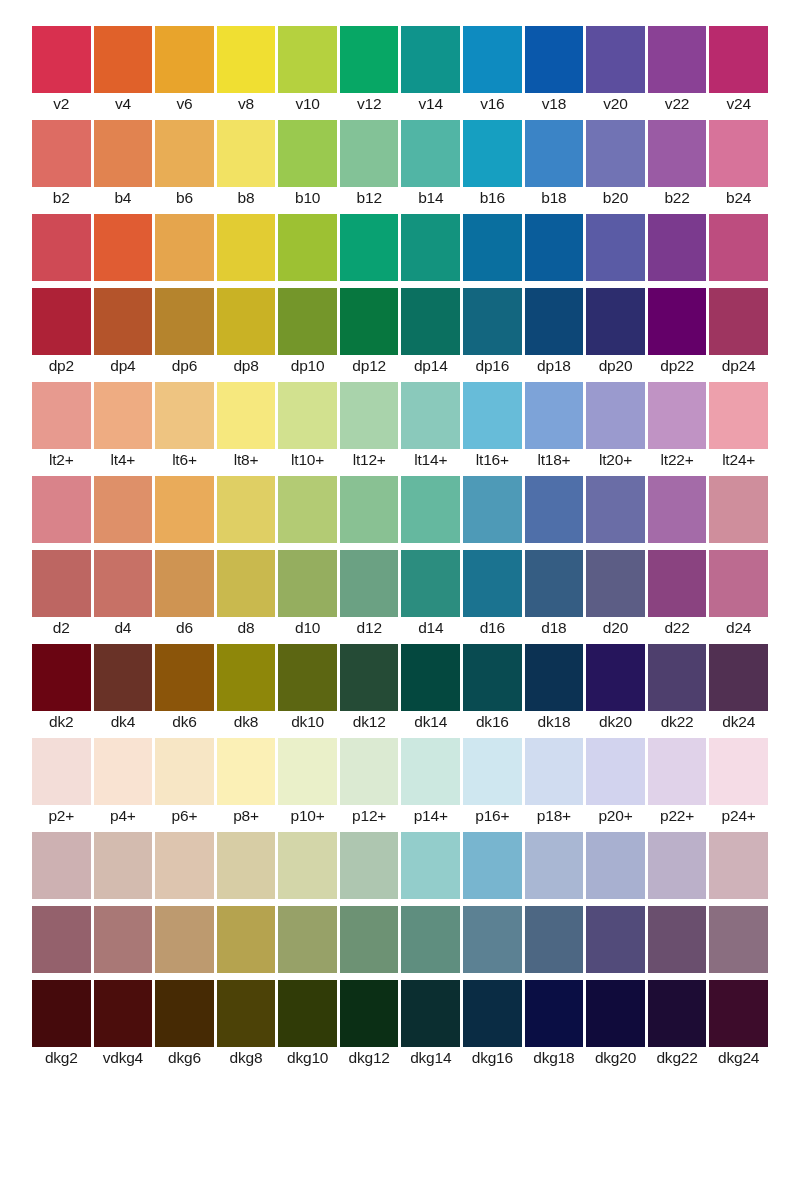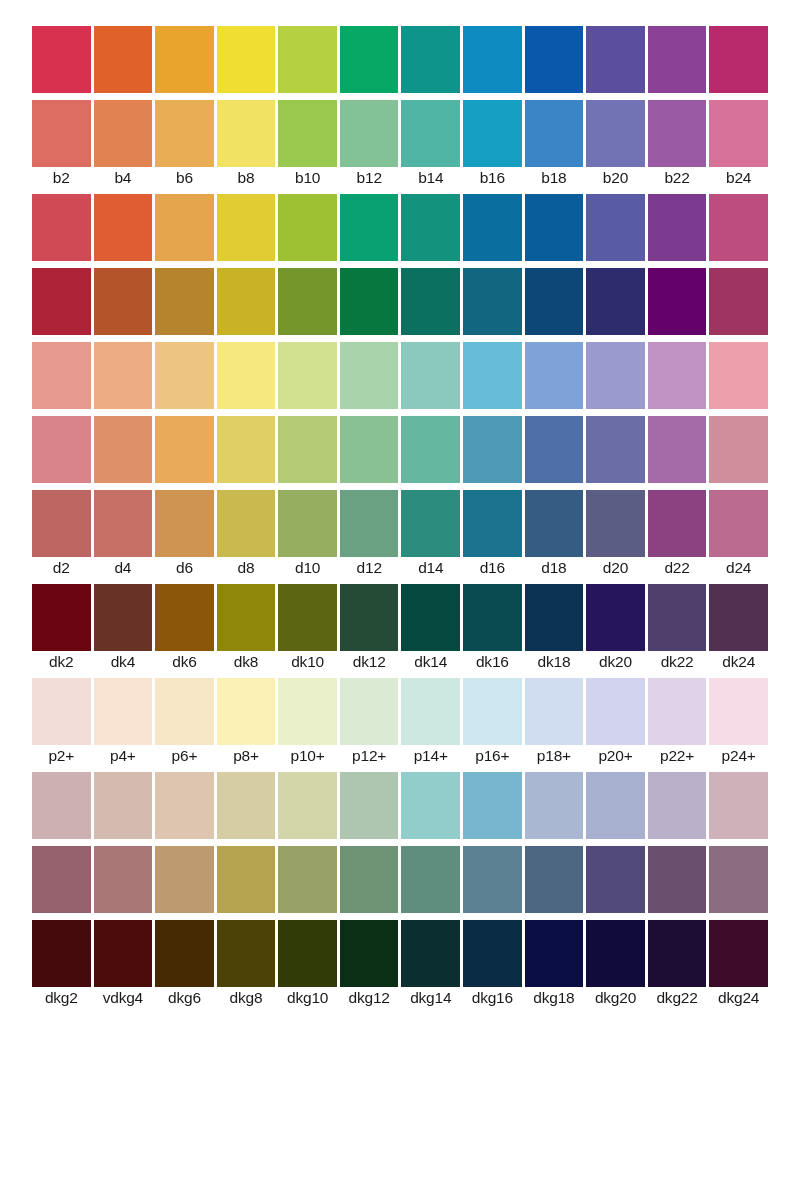--- a/index.html
+++ b/index.html
@@ -65,20 +65,34 @@
         <div class="swatch-cell" style="background: rgb(240, 223, 50);"></div>
         <div class="swatch-cell" style="background: rgb(181, 209, 63);"></div>
         <div class="swatch-cell" style="background: rgb(7, 167, 101);"></div>
         <div class="swatch-cell" style="background: rgb(15, 148, 140);"></div>
         <div class="swatch-cell" style="background: rgb(14, 139, 192);"></div>
         <div class="swatch-cell" style="background: rgb(10, 88, 171);"></div>
         <div class="swatch-cell" style="background: rgb(92, 78, 158);"></div>
         <div class="swatch-cell" style="background: rgb(138, 65, 149);"></div>
         <div class="swatch-cell" style="background: rgb(185, 42, 109);"></div>
       </div>
+      <div class="label-strip">
+        <div class="label-cell">v2</div>
+        <div class="label-cell">v4</div>
+        <div class="label-cell">v6</div>
+        <div class="label-cell">v8</div>
+        <div class="label-cell">v10</div>
+        <div class="label-cell">v12</div>
+        <div class="label-cell">v14</div>
+        <div class="label-cell">v16</div>
+        <div class="label-cell">v18</div>
+        <div class="label-cell">v20</div>
+        <div class="label-cell">v22</div>
+        <div class="label-cell">v24</div>
+      </div>
     </div>
     <div class="palette-row">
       <div class="swatch-strip">
         <div class="swatch-cell" style="background: rgb(221, 108, 99);"></div>
         <div class="swatch-cell" style="background: rgb(225, 131, 80);"></div>
         <div class="swatch-cell" style="background: rgb(232, 173, 85);"></div>
         <div class="swatch-cell" style="background: rgb(242, 226, 99);"></div>
         <div class="swatch-cell" style="background: rgb(154, 201, 79);"></div>
         <div class="swatch-cell" style="background: rgb(131, 194, 151);"></div>
         <div class="swatch-cell" style="background: rgb(81, 181, 165);"></div>
@@ -127,36 +141,64 @@
         <div class="swatch-cell" style="background: rgb(201, 178, 37);"></div>
         <div class="swatch-cell" style="background: rgb(116, 150, 42);"></div>
         <div class="swatch-cell" style="background: rgb(7, 119, 63);"></div>
         <div class="swatch-cell" style="background: rgb(11, 112, 96);"></div>
         <div class="swatch-cell" style="background: rgb(19, 102, 127);"></div>
         <div class="swatch-cell" style="background: rgb(13, 71, 119);"></div>
         <div class="swatch-cell" style="background: rgb(45, 45, 110);"></div>
         <div class="swatch-cell" style="background: rgb(100, 0, 105);"></div>
         <div class="swatch-cell" style="background: rgb(158, 53, 96);"></div>
       </div>
+      <div class="label-strip">
+        <div class="label-cell">dp2</div>
+        <div class="label-cell">dp4</div>
+        <div class="label-cell">dp6</div>
+        <div class="label-cell">dp8</div>
+        <div class="label-cell">dp10</div>
+        <div class="label-cell">dp12</div>
+        <div class="label-cell">dp14</div>
+        <div class="label-cell">dp16</div>
+        <div class="label-cell">dp18</div>
+        <div class="label-cell">dp20</div>
+        <div class="label-cell">dp22</div>
+        <div class="label-cell">dp24</div>
+      </div>
     </div>
     <div class="palette-row">
       <div class="swatch-strip">
         <div class="swatch-cell" style="background: rgb(231, 154, 143);"></div>
         <div class="swatch-cell" style="background: rgb(238, 172, 130);"></div>
         <div class="swatch-cell" style="background: rgb(238, 196, 129);"></div>
         <div class="swatch-cell" style="background: rgb(246, 232, 126);"></div>
         <div class="swatch-cell" style="background: rgb(210, 225, 143);"></div>
         <div class="swatch-cell" style="background: rgb(169, 211, 171);"></div>
         <div class="swatch-cell" style="background: rgb(138, 201, 187);"></div>
         <div class="swatch-cell" style="background: rgb(103, 188, 217);"></div>
         <div class="swatch-cell" style="background: rgb(125, 163, 216);"></div>
         <div class="swatch-cell" style="background: rgb(154, 154, 206);"></div>
         <div class="swatch-cell" style="background: rgb(192, 147, 196);"></div>
         <div class="swatch-cell" style="background: rgb(237, 160, 172);"></div>
       </div>
+      <div class="label-strip">
+        <div class="label-cell">lt2+</div>
+        <div class="label-cell">lt4+</div>
+        <div class="label-cell">lt6+</div>
+        <div class="label-cell">lt8+</div>
+        <div class="label-cell">lt10+</div>
+        <div class="label-cell">lt12+</div>
+        <div class="label-cell">lt14+</div>
+        <div class="label-cell">lt16+</div>
+        <div class="label-cell">lt18+</div>
+        <div class="label-cell">lt20+</div>
+        <div class="label-cell">lt22+</div>
+        <div class="label-cell">lt24+</div>
+      </div>
     </div>
     <div class="palette-row">
       <div class="swatch-strip">
         <div class="swatch-cell" style="background: rgb(217, 131, 138);"></div>
         <div class="swatch-cell" style="background: rgb(222, 144, 105);"></div>
         <div class="swatch-cell" style="background: rgb(233, 171, 90);"></div>
         <div class="swatch-cell" style="background: rgb(223, 207, 100);"></div>
         <div class="swatch-cell" style="background: rgb(179, 203, 116);"></div>
         <div class="swatch-cell" style="background: rgb(137, 193, 147);"></div>
         <div class="swatch-cell" style="background: rgb(101, 184, 159);"></div>

